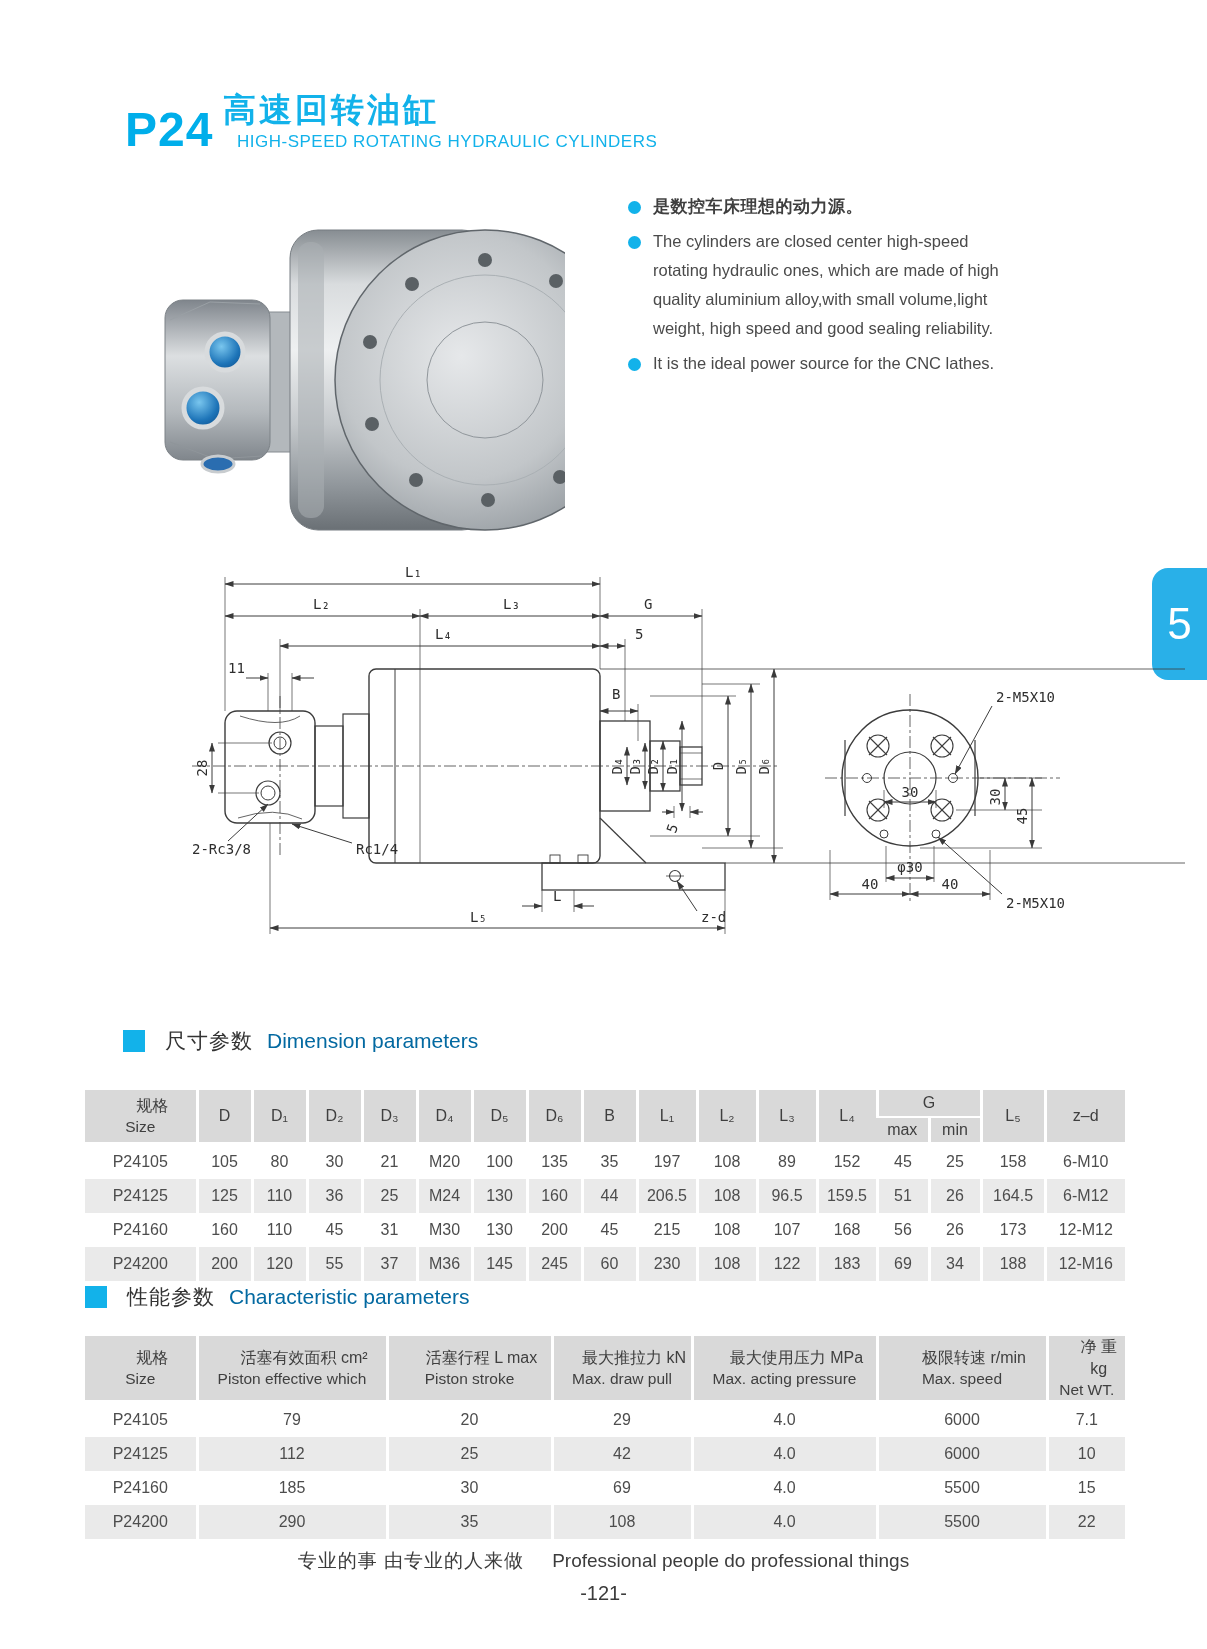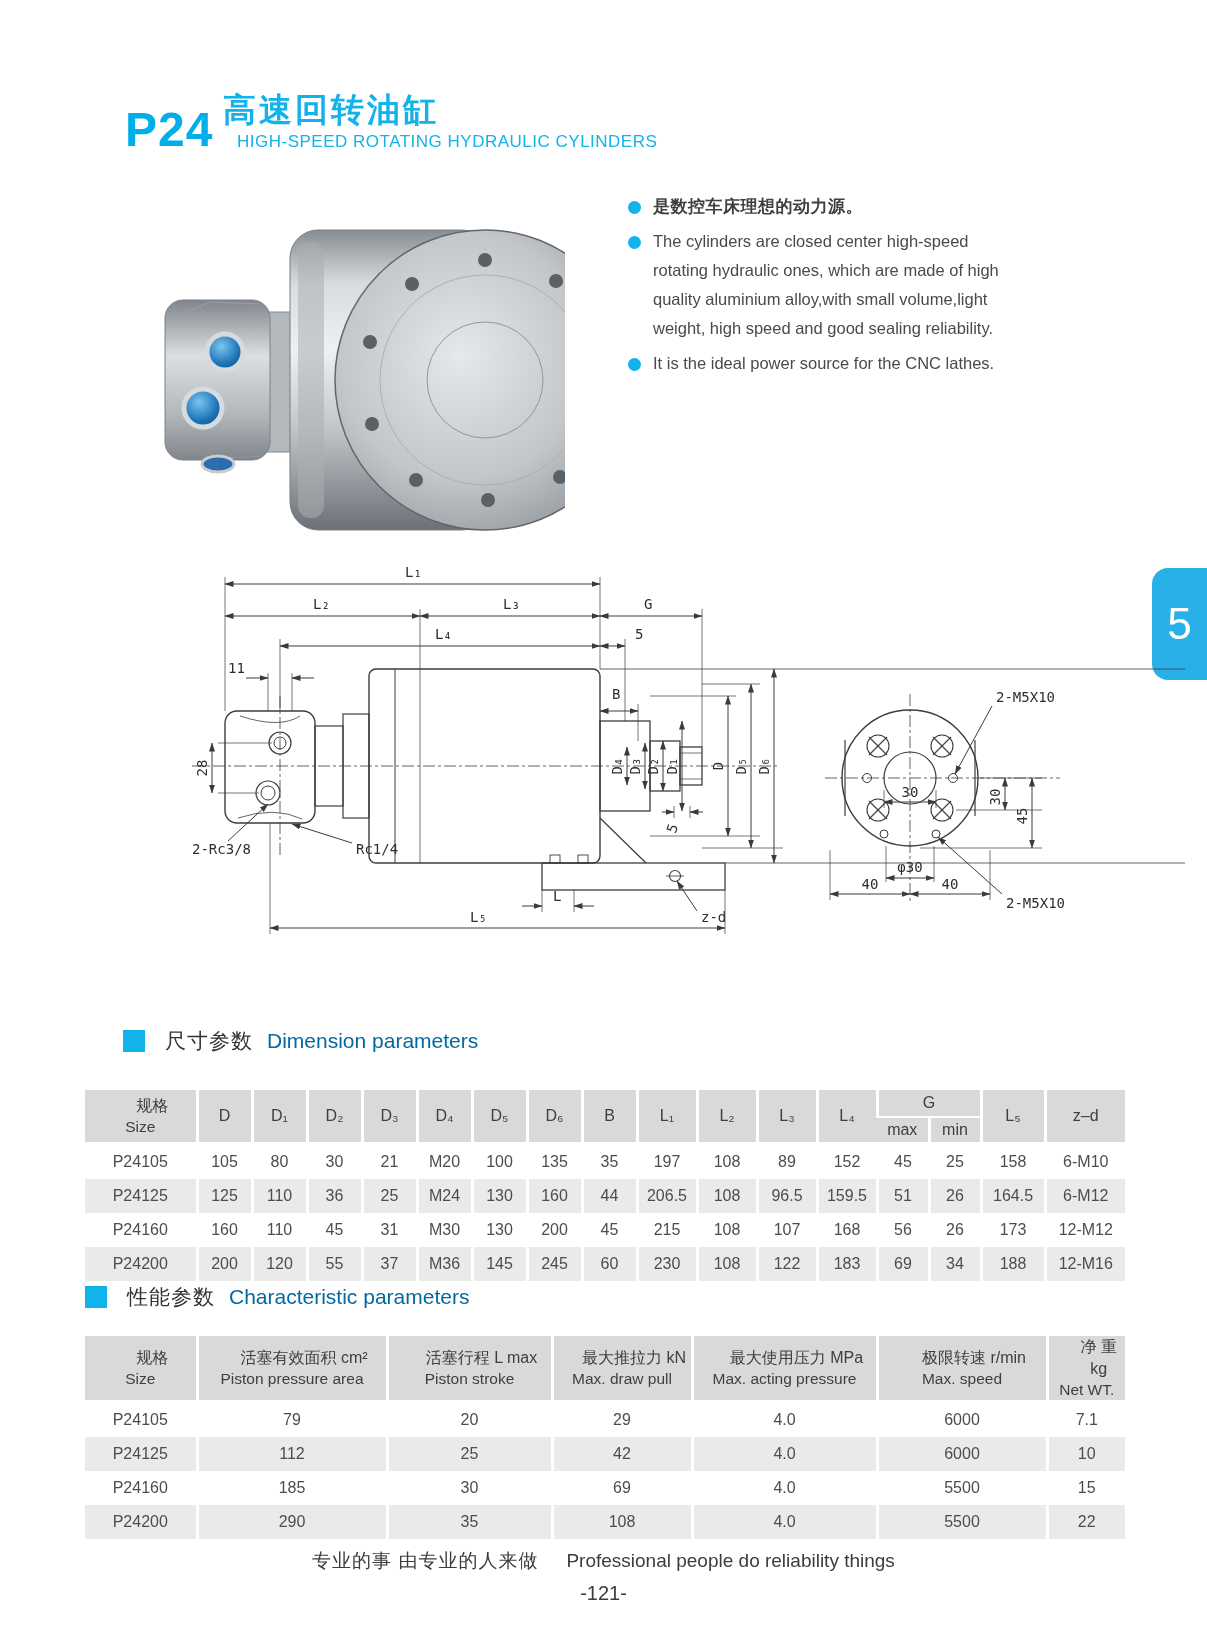--- a/index.html
+++ b/index.html
@@ -482,21 +482,21 @@
         <col style="width:78px">
     </colgroup>
     <thead>
       <tr>
         <th class="h2l">
             <div class="l1">规格</div>
             <div class="l2">Size</div>
           </th>
         <th class="h2l">
             <div class="l1">活塞有效面积  cm²</div>
-            <div class="l2">Piston pressure area</div>
+            <div class="l2">Piston effective which</div>
           </th>
         <th class="h2l">
             <div class="l1">活塞行程 L max</div>
             <div class="l2">Piston stroke</div>
           </th>
         <th class="h2l">
             <div class="l1">最大推拉力 kN</div>
             <div class="l2">Max. draw pull</div>
           </th>
         <th class="h2l">
@@ -547,17 +547,17 @@
           <td>35</td>
           <td>108</td>
           <td>4.0</td>
           <td>5500</td>
           <td>22</td>
       </tr>
     </tbody>
   </table>
 
   <div id="foot">
-    <span class="zh">专业的事 由专业的人来做</span><span class="en">Professional people do reliability things</span>
+    <span class="zh">专业的事 由专业的人来做</span><span class="en">Professional people do professional things</span>
   </div>
   <div id="pagenum">-121-</div>
 
 </div>
 
 </body></html>

